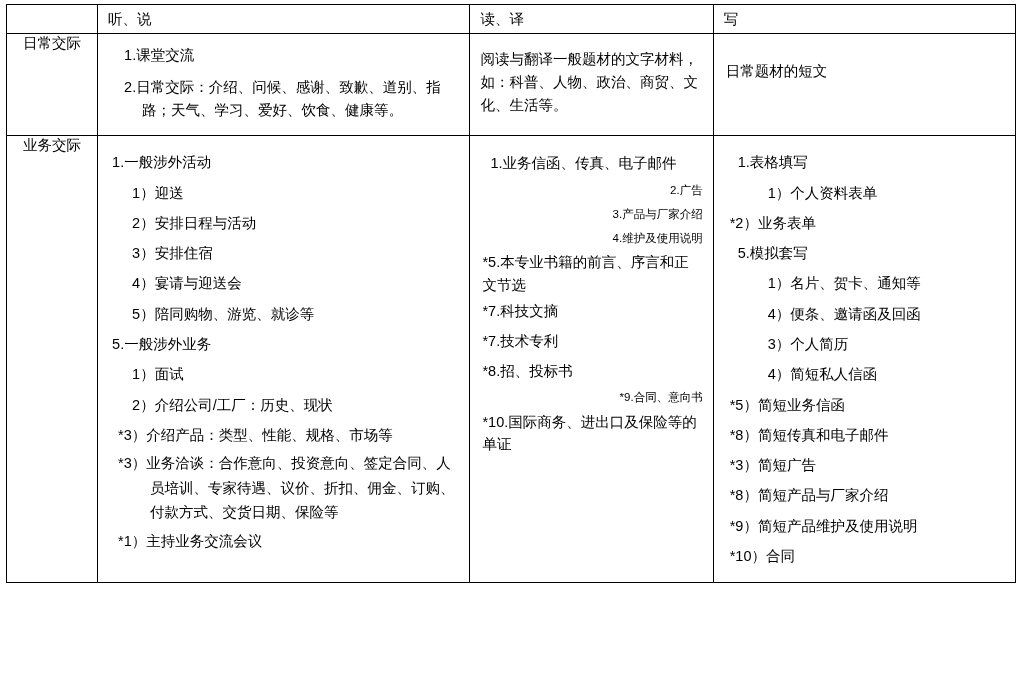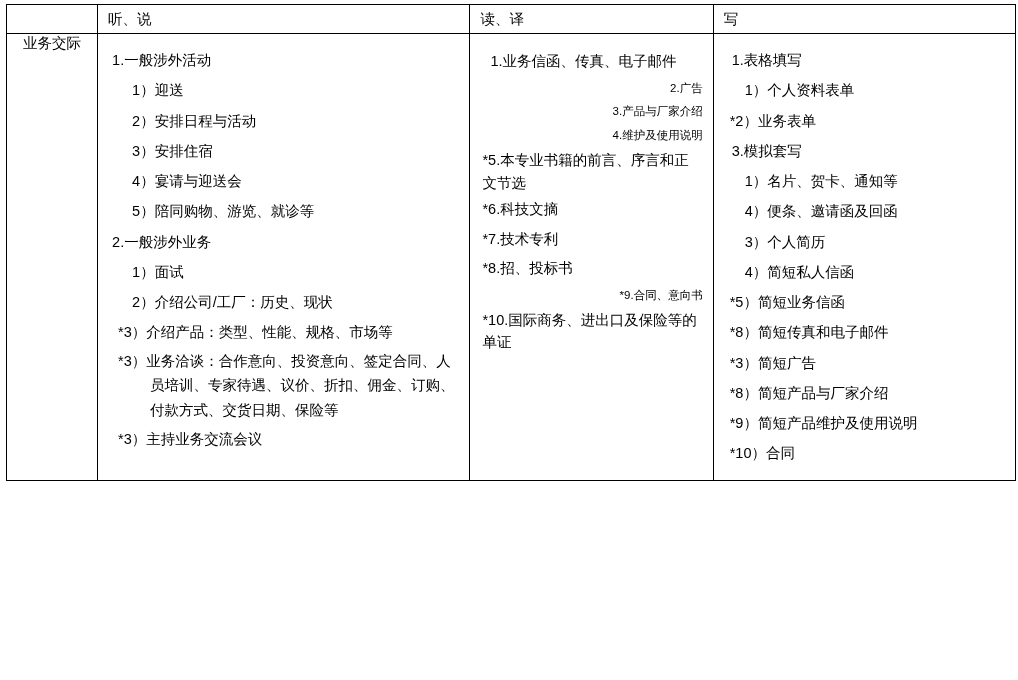--- a/index.html
+++ b/index.html
@@ -97,22 +97,22 @@
   .r2c1 .sub { margin-left: 20px; }
   .r2c1 .star { margin-left: 6px; }
   .r2c1 .multi { line-height: 1.7; }
 
   
   .r2c2 { padding: 14px 10px 10px 12px; line-height: 1.9; }
   .r2c2 .tight { line-height: 1.55; }
 
   
   .r2c3 { padding: 12px 10px 10px 16px; line-height: 1.95; }
-  .r2c3 .sub { margin-left: 15px; }
-  .r2c3 .lvl1 { margin-left: 2px; }
+  .r2c3 .sub { margin-left: 38px; }
+  .r2c3 .lvl1 { margin-left: 8px; }
 </style>
 </head>
 <body>
 
 <div class="sheet">
   <table class="grid">
     <colgroup>
       <col class="c0">
         <col class="c1">
         <col class="c2">
@@ -127,59 +127,78 @@
           <div class="head-label">听、说</div>
         </td>
         <td>
           <div class="head-label">读、译</div>
         </td>
         <td>
           <div class="head-label">写</div>
         </td>
       </tr>
 
+      <tr>
+        <td class="rowlabel">日常交际</td>
+        <td>
+          <div class="cell r1c1">
+            <div class="line l1">1.课堂交流</div>
+            <div class="line l2 hang">2.日常交际：介绍、问候、感谢、致歉、道别、指路；天气、学习、爱好、饮食、健康等。</div>
+          </div>
+        </td>
+        <td>
+          <div class="cell r1c2">
+            <div class="line">阅读与翻译一般题材的文字材料，如：科普、人物、政治、商贸、文化、生活等。</div>
+          </div>
+        </td>
+        <td>
+          <div class="cell r1c3">
+            <div class="line">日常题材的短文</div>
+          </div>
+        </td>
+      </tr>
 
       <tr>
         <td class="rowlabel">业务交际</td>
         <td>
           <div class="cell r2c1">
             <div class="line item">1.一般涉外活动</div>
             <div class="line sub">1）迎送</div>
             <div class="line sub">2）安排日程与活动</div>
             <div class="line sub">3）安排住宿</div>
             <div class="line sub">4）宴请与迎送会</div>
             <div class="line sub">5）陪同购物、游览、就诊等</div>
-            <div class="line item">2.一般涉外业务</div>
+            <div class="line item">5.一般涉外业务</div>
             <div class="line sub">1）面试</div>
             <div class="line sub">2）介绍公司/工厂：历史、现状</div>
             <div class="line star">*3）介绍产品：类型、性能、规格、市场等</div>
             <div class="line star multi hang2">*3）业务洽谈：合作意向、投资意向、签定合同、人员培训、专家待遇、议价、折扣、佣金、订购、付款方式、交货日期、保险等</div>
-            <div class="line star">*3）主持业务交流会议</div>
+            <div class="line star">*1）主持业务交流会议</div>
           </div>
         </td>
         <td>
           <div class="cell r2c2">
             <div class="line center-ish">1.业务信函、传真、电子邮件</div>
             <div class="line center-ish small">2.广告</div>
             <div class="line center-ish small">3.产品与厂家介绍</div>
             <div class="line center-ish small">4.维护及使用说明</div>
             <div class="line tight">*5.本专业书籍的前言、序言和正文节选</div>
-            <div class="line">*6.科技文摘</div>
+            <div class="line">*7.科技文摘</div>
             <div class="line">*7.技术专利</div>
             <div class="line">*8.招、投标书</div>
             <div class="line small">*9.合同、意向书</div>
             <div class="line tight">*10.国际商务、进出口及保险等的单证</div>
           </div>
         </td>
         <td>
           <div class="cell r2c3">
             <div class="line lvl1">1.表格填写</div>
             <div class="line sub">1）个人资料表单</div>
             <div class="line">*2）业务表单</div>
-            <div class="line lvl1">3.模拟套写</div>
+            <div class="line lvl1">5.模拟套写</div>
             <div class="line sub">1）名片、贺卡、通知等</div>
             <div class="line sub">4）便条、邀请函及回函</div>
             <div class="line sub">3）个人简历</div>
             <div class="line sub">4）简短私人信函</div>
             <div class="line">*5）简短业务信函</div>
             <div class="line">*8）简短传真和电子邮件</div>
             <div class="line">*3）简短广告</div>
             <div class="line">*8）简短产品与厂家介绍</div>
             <div class="line">*9）简短产品维护及使用说明</div>
             <div class="line">*10）合同</div>

